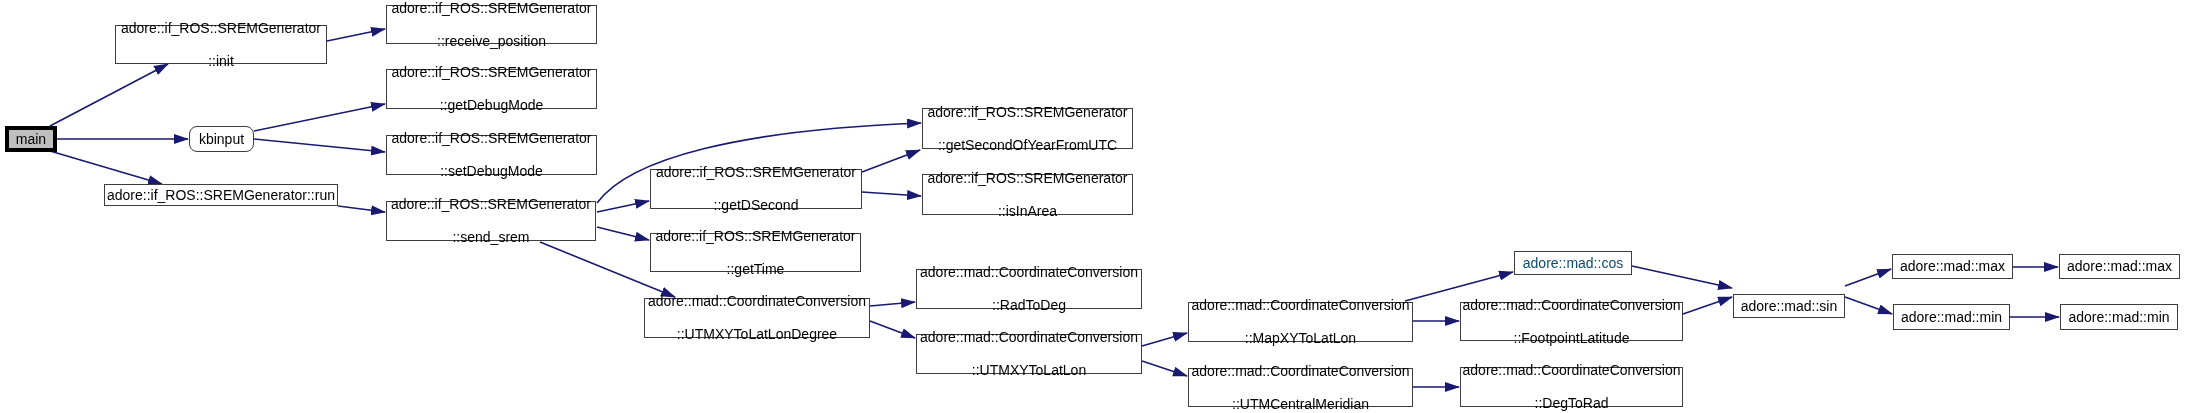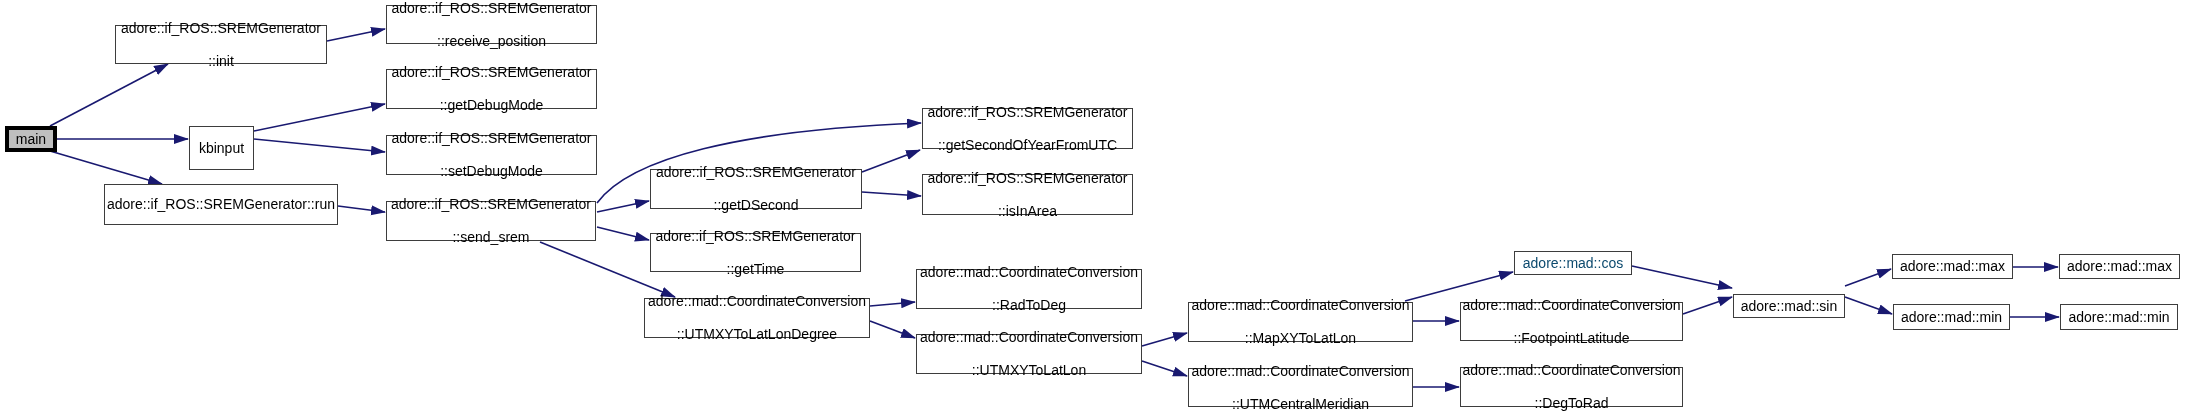--- a/index.html
+++ b/index.html
@@ -77,24 +77,24 @@
       <path d="M2010,317 L2059,317" class="edge" stroke="#191970" marker-end="url(#arrow)"></path>
     </svg>
   <div id="node-layer">
       <div class="node highlight" style="left: 5px; top: 126px; width: 52px; height: 26px; background: rgb(191, 191, 191); border-color: rgb(0, 0, 0); color: rgb(0, 0, 0);">
         <span class="node-line">main</span>
       </div>
       <div class="node" style="left: 115px; top: 25px; width: 212px; height: 39px; background: rgb(255, 255, 255); border-color: rgb(61, 61, 61); color: rgb(0, 0, 0);">
         <span class="node-line">adore::if_ROS::SREMGenerator</span>
         <span class="node-line">::init</span>
       </div>
-      <div class="node" style="left: 189px; top: 126px; width: 65px; height: 44px; background: rgb(255, 255, 255); border-color: rgb(61, 61, 61); color: rgb(0, 0, 0);">
+      <div class="node" style="left: 189px; top: 126px; width: 65px; height: 26px; background: rgb(255, 255, 255); border-color: rgb(61, 61, 61); color: rgb(0, 0, 0); border-radius: 8px;">
         <span class="node-line">kbinput</span>
       </div>
-      <div class="node" style="left: 104px; top: 184px; width: 234px; height: 41px; background: rgb(255, 255, 255); border-color: rgb(61, 61, 61); color: rgb(0, 0, 0);">
+      <div class="node" style="left: 104px; top: 184px; width: 234px; height: 22px; background: rgb(255, 255, 255); border-color: rgb(61, 61, 61); color: rgb(0, 0, 0);">
         <span class="node-line">adore::if_ROS::SREMGenerator::run</span>
       </div>
       <div class="node" style="left: 386px; top: 5px; width: 211px; height: 39px; background: rgb(255, 255, 255); border-color: rgb(61, 61, 61); color: rgb(0, 0, 0);">
         <span class="node-line">adore::if_ROS::SREMGenerator</span>
         <span class="node-line">::receive_position</span>
       </div>
       <div class="node" style="left: 386px; top: 69px; width: 211px; height: 40px; background: rgb(255, 255, 255); border-color: rgb(61, 61, 61); color: rgb(0, 0, 0);">
         <span class="node-line">adore::if_ROS::SREMGenerator</span>
         <span class="node-line">::getDebugMode</span>
       </div>

